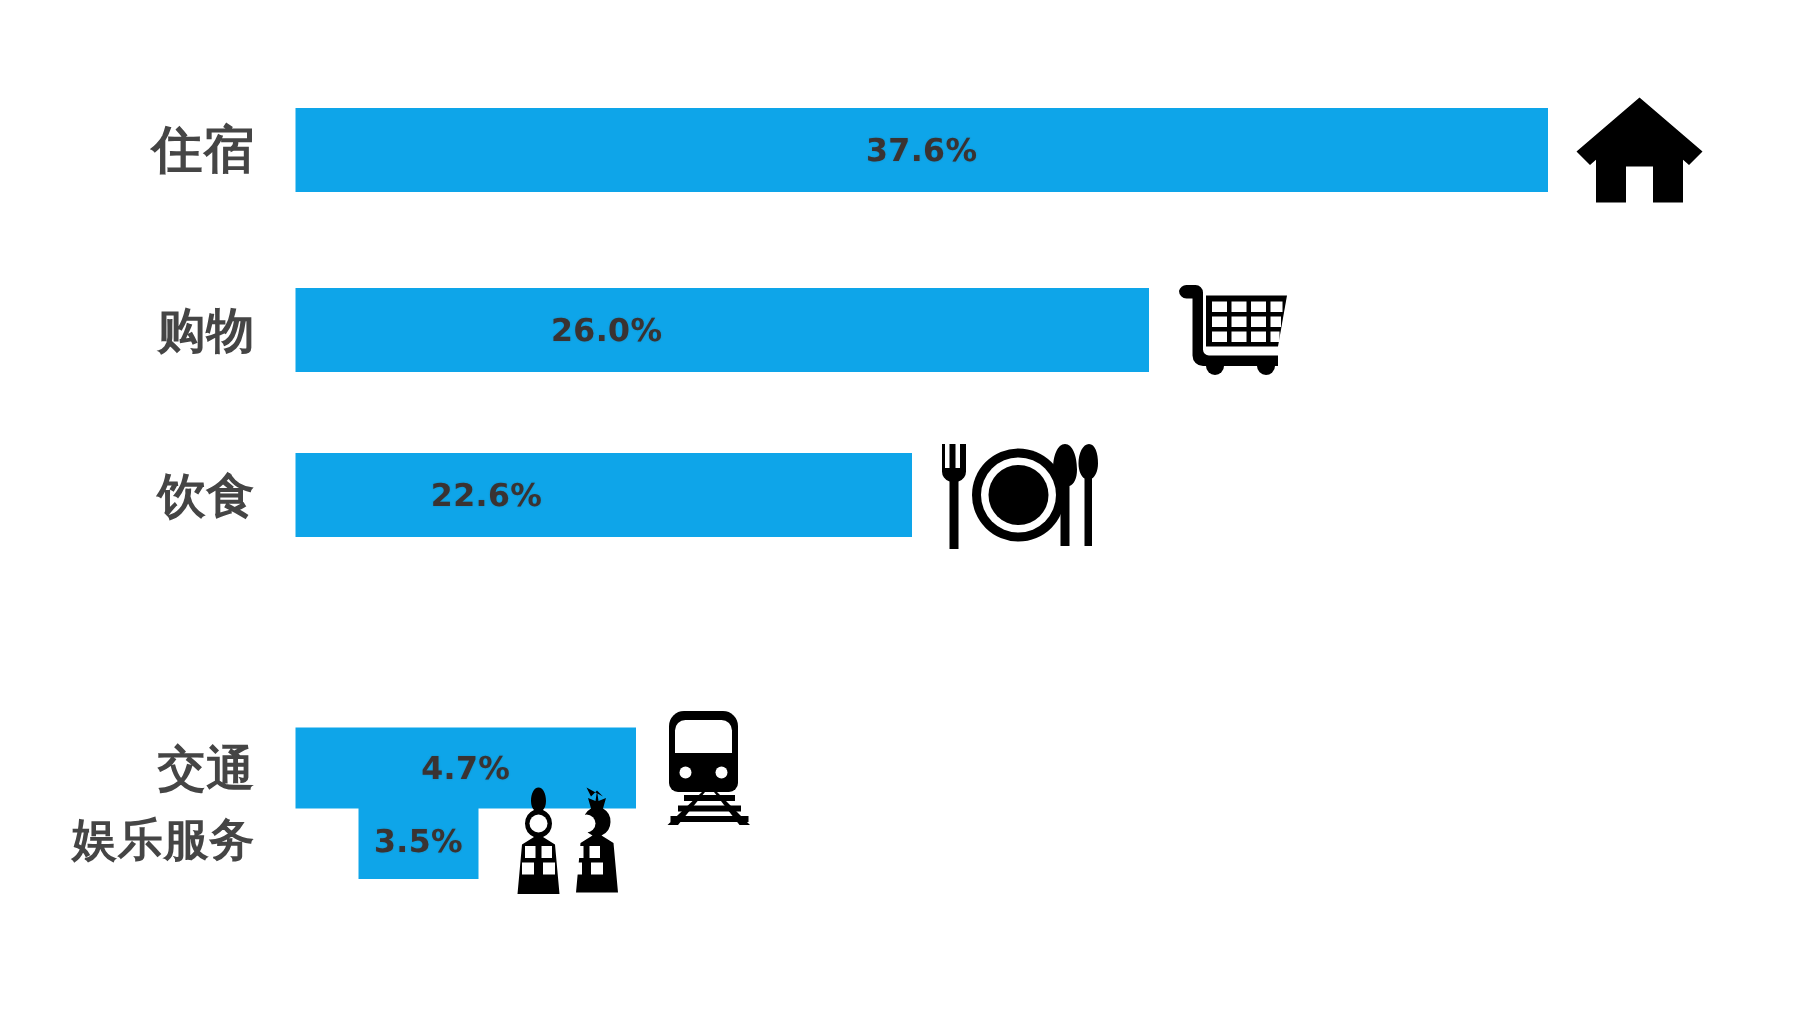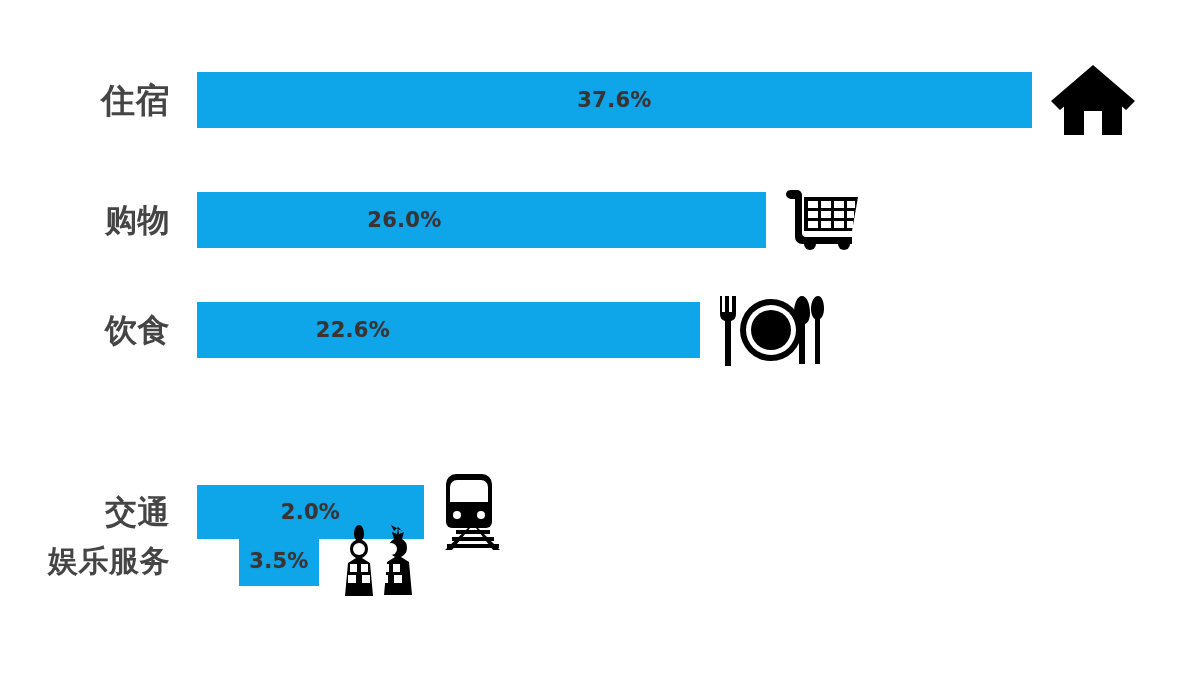--- a/index.html
+++ b/index.html
@@ -108,40 +108,40 @@
             </g>
             <circle cx="26" cy="55" r="6" fill="#000"></circle>
             <circle cx="60" cy="55" r="6" fill="#000"></circle>
           </svg>
         </span>
       </div>
     </div>
     <div class="row" style="top: 302px; height: 56px;">
       <div class="row-label" style="font-size: 32px; line-height: 56px;">饮食</div>
       <div class="bar-wrap" style="height: 56px;">
-        <div class="bar" style="width: 503px; height: 56px;">
+        <div class="bar" style="width: 411px; height: 56px;">
           <span class="bar-value shift-left">22.6%</span>
         </div>
         <span class="icon">
           <svg width="106" height="72" viewBox="0 0 106 72">
             <path d="M4,2 v16 h3 v-16 h4 v16 h3 v-16 h4 v18 a7,7 0 0 1 -5,7 v45 h-6 v-45 a7,7 0 0 1 -5,-7 v-18 z" fill="#000"></path>
             <circle cx="53" cy="36" r="31" fill="#000"></circle>
             <circle cx="53" cy="36" r="25" fill="#fff"></circle>
             <circle cx="53" cy="36" r="20" fill="#000"></circle>
             <path d="M84,2 c5,0 8,8 8,17 c0,6 -2,10 -5,11 v40 h-6 v-40 c-3,-1 -5,-5 -5,-11 c0,-9 3,-17 8,-17 z" fill="#000"></path>
             <path d="M100,2 c4,0 6,6 6,13 c0,5 -2,9 -4,10 v45 h-5 v-45 c-2,-1 -4,-5 -4,-10 c0,-7 3,-13 7,-13 z" fill="#000"></path>
           </svg>
         </span>
       </div>
     </div>
     <div class="row" style="top: 449px; height: 54px; margin-top: 36px;">
       <div class="row-label" style="font-size: 32px; line-height: 54px;">交通</div>
       <div class="bar-wrap" style="height: 54px;">
         <div class="bar" style="width: 227px; height: 54px;">
-          <span class="bar-value">2.0%</span>
+          <span class="bar-value">4.7%</span>
         </div>
         <span class="icon">
           <svg width="62" height="78" viewBox="0 0 62 78">
             <path d="M14,1 h26 a10,10 0 0 1 10,10 v38 a6,6 0 0 1 -6,6 h-34 a6,6 0 0 1 -6,-6 v-38 a10,10 0 0 1 10,-10 z" fill="#000"></path>
             <path d="M15,7 h24 a7,7 0 0 1 7,7 v15 h-38 v-15 a7,7 0 0 1 7,-7 z" fill="#fff"></path>
             <circle cx="15" cy="42" r="4" fill="#fff"></circle>
             <circle cx="39" cy="42" r="4" fill="#fff"></circle>
             <path d="M26,55 h2 l-18,22 h-7 z" fill="#000"></path>
             <path d="M34,55 h2 l22,22 h-7 z" fill="#000"></path>
             <rect x="14" y="57" width="34" height="4" fill="#000"></rect>

